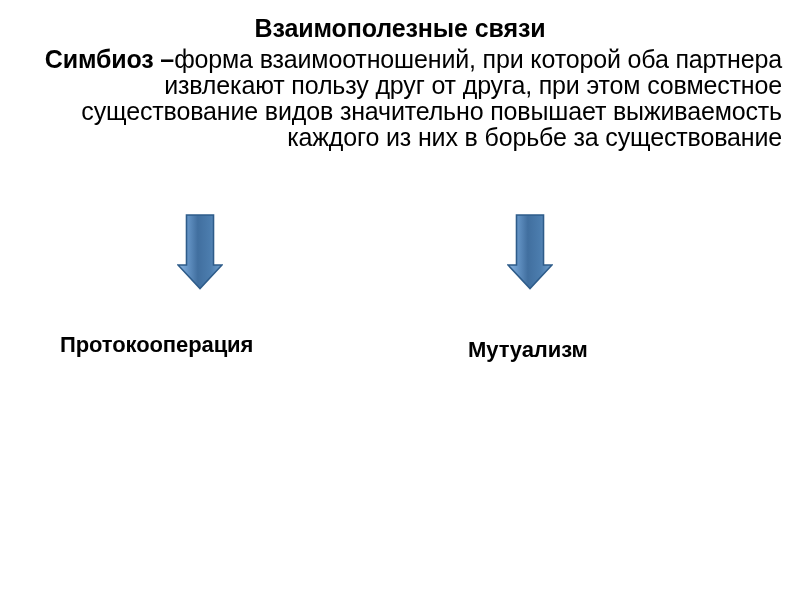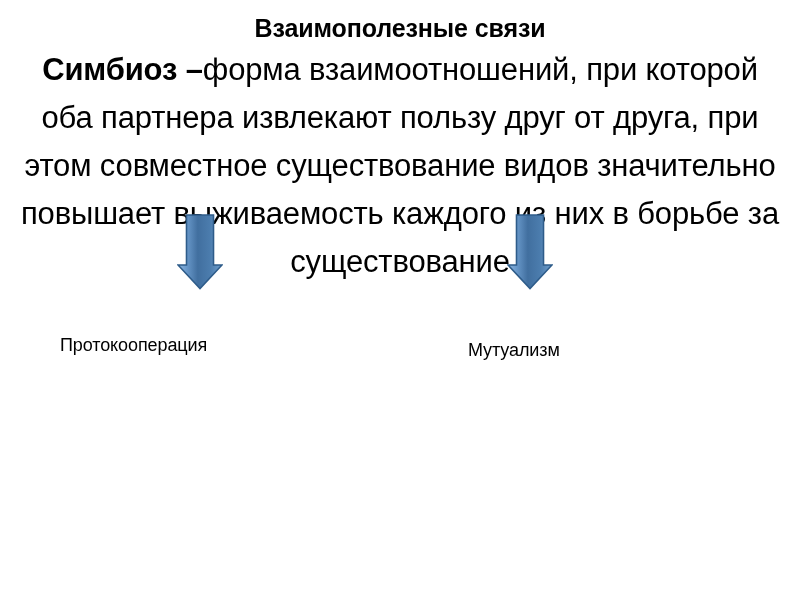--- a/index.html
+++ b/index.html
@@ -33,24 +33,25 @@
 
   .slide-title {
     font-size: 25px;
     font-weight: bold;
     line-height: 36px;
     letter-spacing: -0.1px;
     white-space: nowrap;
   }
 
   .definition {
-    font-size: 31px;
+    font-size: 25px;
     font-weight: normal;
-    line-height: 48px;
+    line-height: 26px;
     letter-spacing: -0.15px;
+    text-align: right;
   }
 
   .definition .term {
     font-weight: bold;
   }
 
   
   .arrow {
     position: absolute;
     width: 46px;
@@ -61,22 +62,22 @@
     width: 46px;
     height: 76px;
   }
 
   #arrow-left  { left: 177px; top: 214px; }
   #arrow-right { left: 507px; top: 214px; }
 
   
   .category-label {
     position: absolute;
-    font-size: 18px;
-    font-weight: normal;
+    font-size: 22px;
+    font-weight: bold;
     line-height: 30px;
     white-space: nowrap;
     letter-spacing: -0.1px;
   }
 
   #label-protocooperation { left: 60px;  top: 330px; }
   #label-mutualism        { left: 468px; top: 335px; }
 </style>
 </head>
 <body>

